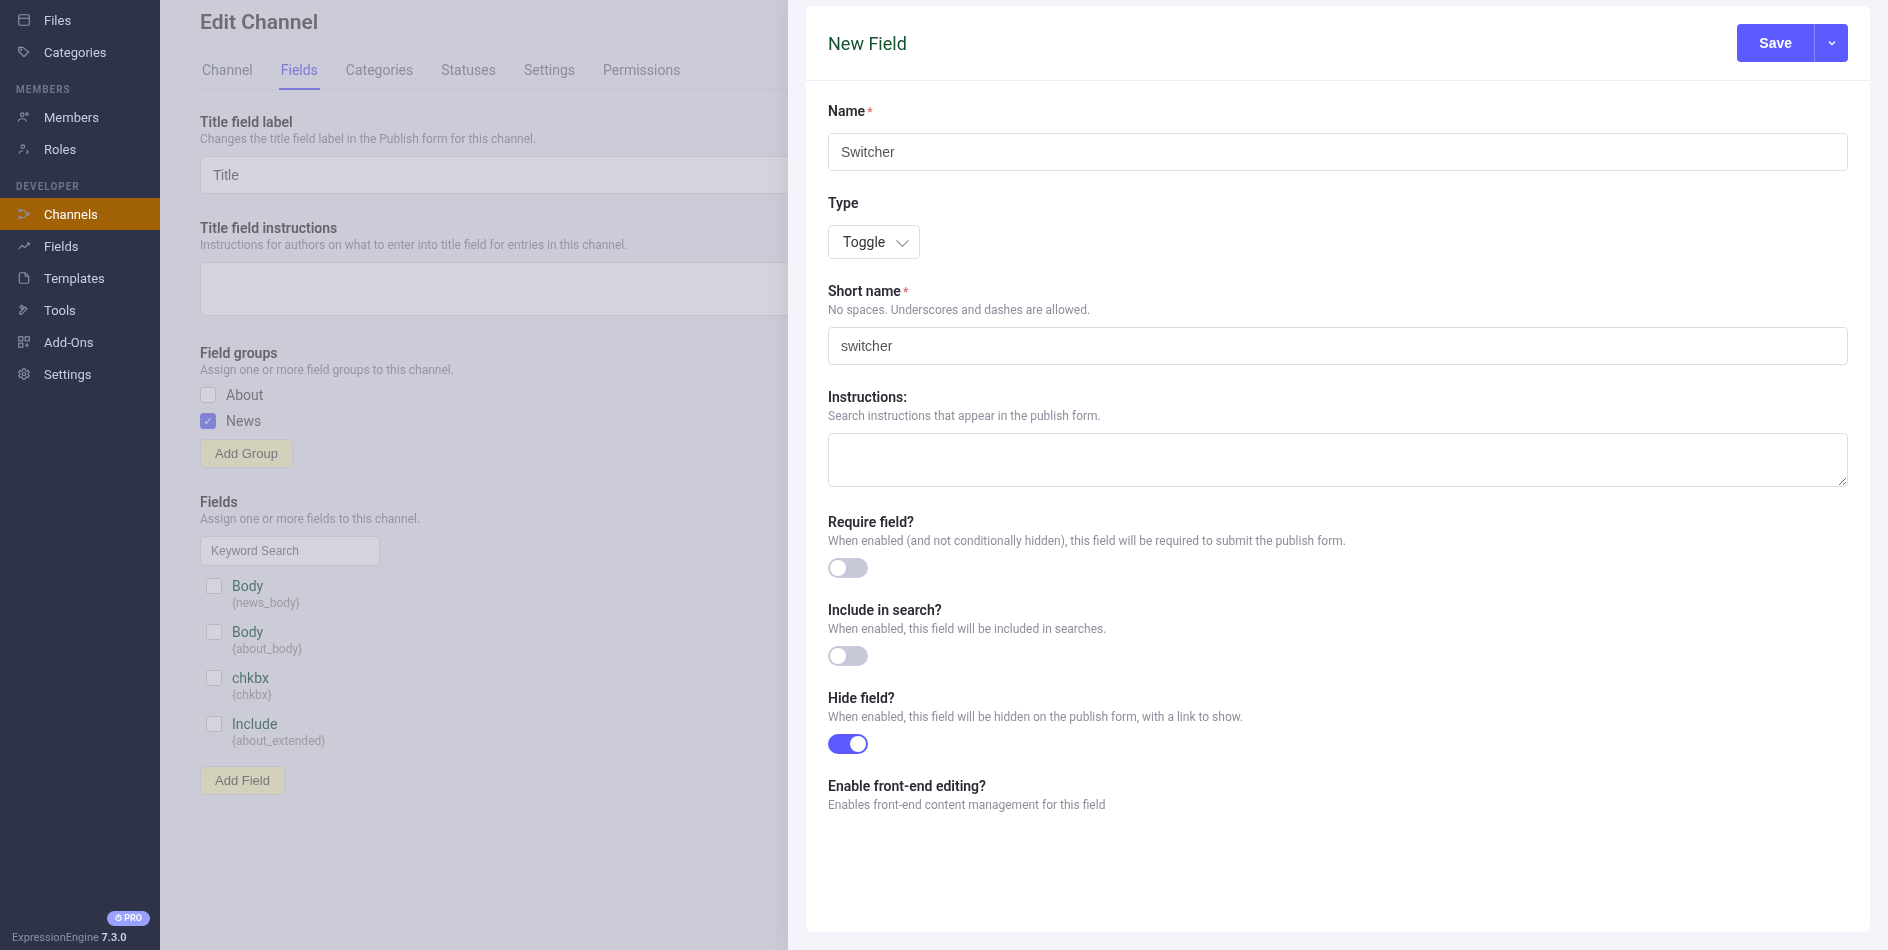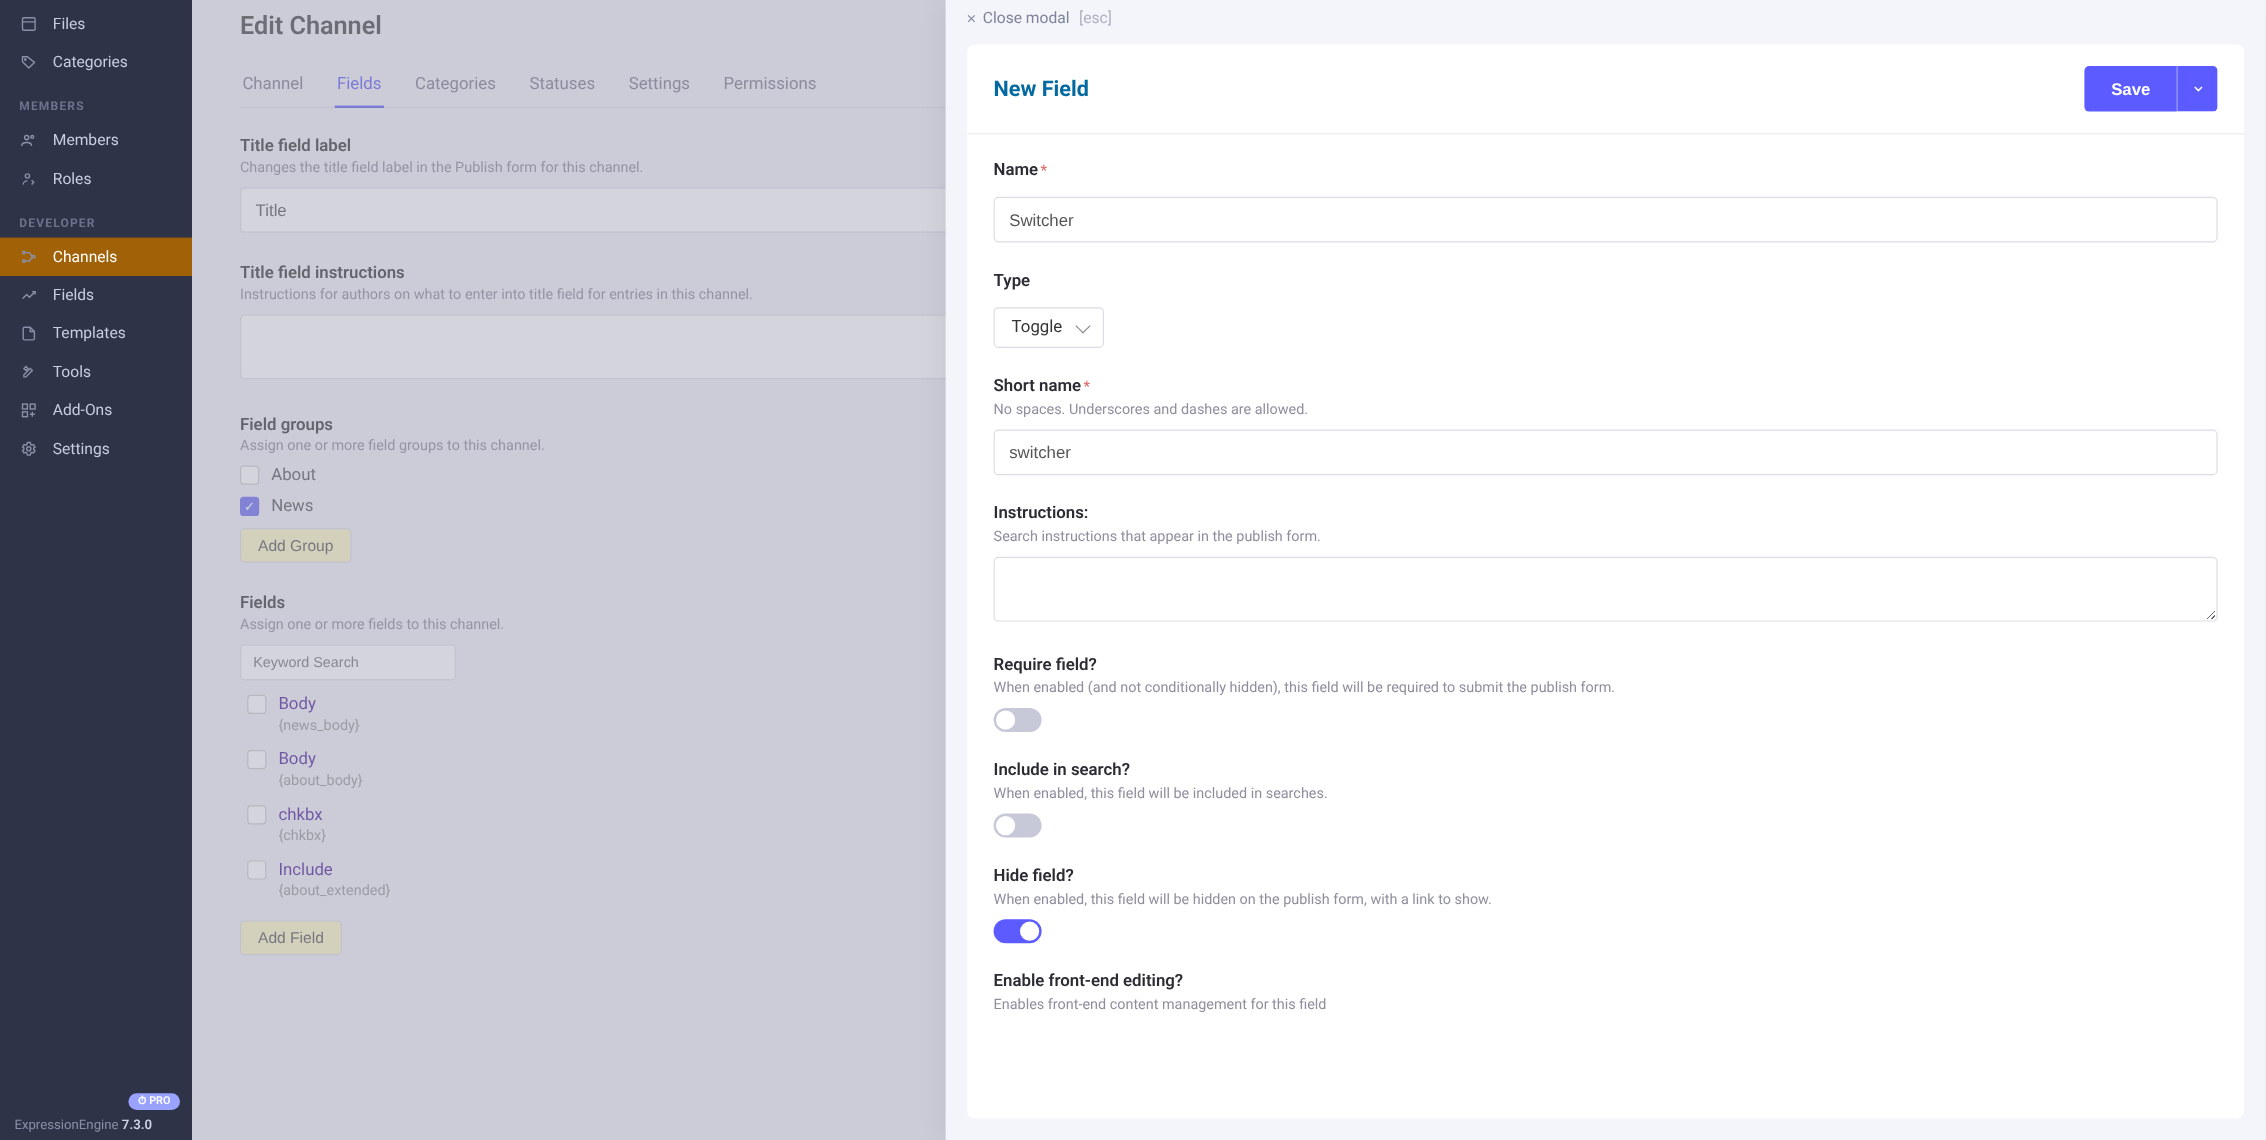--- a/index.html
+++ b/index.html
@@ -89,21 +89,21 @@
 .small-btn {
   border: 1px solid #dcdce6; background: #fef9c3; color: #555;
   padding: 6px 14px; border-radius: 4px; font-size: 13px; cursor: pointer;
 }
 .search-small {
   width: 180px; padding: 7px 10px; border: 1px solid #dcdce6; border-radius: 4px; font-size: 12px; color: #888; margin-bottom: 12px; background: #fff;
 }
 .field-list { margin-left: 6px; }
 .field-list .check-row { margin-bottom: 4px; align-items: flex-start; }
 .field-list .fl-text { display: flex; flex-direction: column; }
-.field-list .fl-name { color: #4c1d95; }
+.field-list .fl-name { color: #14532d; }
 .field-list .fl-short { color: #999; font-size: 12px; margin-top: 2px; }
 .field-list .check-row + .check-row { margin-top: 14px; }
 
 
 .dimmer {
   position: absolute; inset: 0;
   background: rgba(160,160,180,0.45);
 }
 
 
@@ -132,21 +132,21 @@
   flex: 1;
   overflow-y: auto;
   display: flex;
   flex-direction: column;
 }
 .panel .card-header {
   display: flex; justify-content: space-between; align-items: center;
   padding: 18px 22px;
   border-bottom: 1px solid #ececf2;
 }
-.panel .card-title { font-size: 18px; font-weight: 700; color: #0369a1; }
+.panel .card-title { font-size: 18px; font-weight: 400; color: #14532d; }
 .save-group { display: flex; }
 .save-btn {
   background: #5b5bff; color: #fff; border: none; padding: 11px 22px;
   font-size: 14px; font-weight: 600; border-radius: 4px 0 0 4px; cursor: pointer;
 }
 .save-drop {
   background: #5b5bff; color: #fff; border: none; border-left: 1px solid rgba(255,255,255,0.3);
   width: 34px; border-radius: 0 4px 4px 0; cursor: pointer; display: inline-flex; align-items: center; justify-content: center;
 }
 .panel .card-body { padding: 22px 22px 40px; }
@@ -367,29 +367,20 @@
         </div>
         <div style="height:14px"></div>
         <button class="small-btn">Add Field</button>
       </div>
     </div>
 
     <div class="dimmer"></div>
   </div>
 
   <div class="panel">
-    <div class="close-bar">
-      <span>
-        <svg width="11" height="11" viewBox="0 0 24 24" fill="none" stroke="#7e8299" stroke-width="2">
-            <path d="M18 6L6 18M6 6l12 12"></path>
-          </svg>
-      </span>
-      <span>Close modal</span>
-      <span class="esc">[esc]</span>
-    </div>
 
     <div class="card">
       <div class="card-header">
         <div class="card-title">New Field</div>
         <div class="save-group">
           <button class="save-btn">Save</button>
           <button class="save-drop">
             <span>
               <svg width="12" height="12" viewBox="0 0 24 24" fill="none" stroke="#fff" stroke-width="2.5">
                   <path d="M6 9l6 6 6-6"></path>

